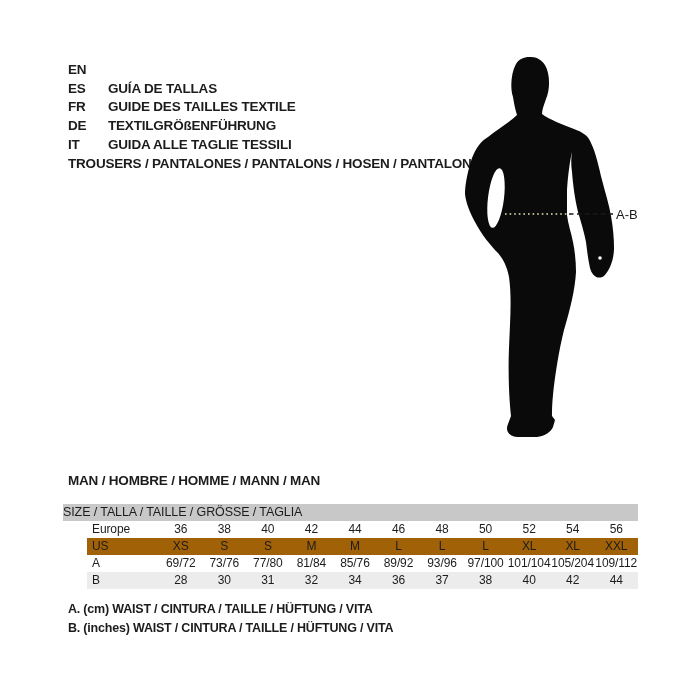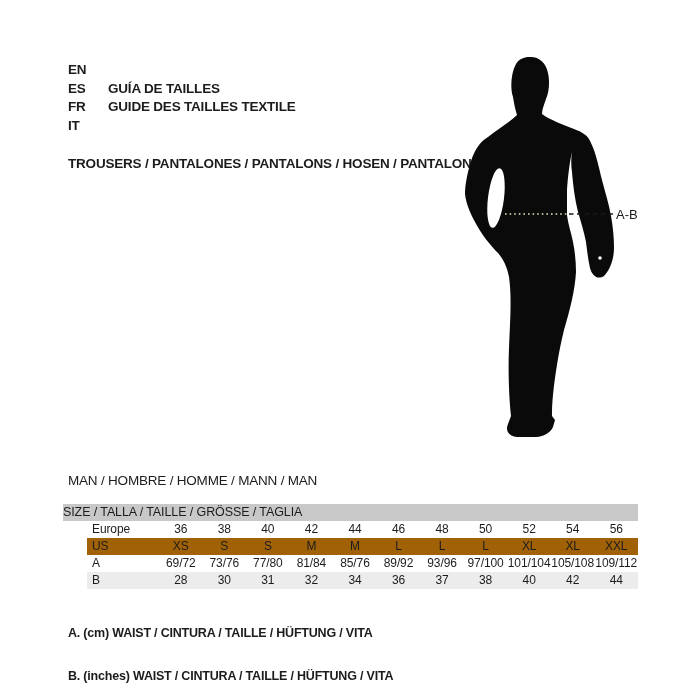--- a/index.html
+++ b/index.html
@@ -17,50 +17,55 @@
   .lang-label{font-size:13.5px;font-weight:700;letter-spacing:-0.2px;white-space:nowrap;}
 
   
   .garment-title{left:68px;top:156px;font-size:13.5px;font-weight:700;letter-spacing:-0.2px;white-space:nowrap;}
 
   
   .figure-svg{left:455px;top:48px;}
   .measure-text{font-family:"Liberation Sans","DejaVu Sans",sans-serif;font-size:13px;fill:#1a1a1a;}
 
   
-  .gender-title{left:68px;top:473px;font-size:13.5px;font-weight:400;letter-spacing:-0.2px;white-space:nowrap;}
+  .gender-title{left:68px;top:473px;font-size:13.5px;font-weight:700;letter-spacing:-0.2px;white-space:nowrap;}
 
   
   .size-table{left:63px;top:504px;width:575px;font-size:12px;letter-spacing:-0.1px;}
   .thead{height:17px;line-height:17px;font-size:12.5px;}
   .trow{display:flex;height:17px;line-height:17px;margin-left:24px;}
   .tlabel{width:72px;padding-left:5px;box-sizing:border-box;text-align:left;}
   .tcell{flex:1;text-align:center;}
 
   
   .footnotes{left:68px;top:600px;}
-  .footnote{height:18.5px;line-height:18.5px;font-size:12.5px;font-weight:700;letter-spacing:-0.2px;white-space:nowrap;margin-top:24px;}
+  .footnote{height:18.5px;line-height:18.5px;font-size:12.5px;font-weight:700;letter-spacing:-0.2px;white-space:nowrap;}
 </style>
 </head>
 <body>
 
 <div class="abs lang-block">
     <div class="lang-row">
       <span class="lang-code">EN</span>
     </div>
     <div class="lang-row">
       <span class="lang-code">ES</span>
-      <span class="lang-label">GUÍA DE TAILLES</span>
+      <span class="lang-label">GUÍA DE TALLAS</span>
     </div>
     <div class="lang-row">
       <span class="lang-code">FR</span>
       <span class="lang-label">GUIDE DES TAILLES TEXTILE</span>
     </div>
     <div class="lang-row">
+      <span class="lang-code">DE</span>
+      <span class="lang-label">TEXTILGRÖßENFÜHRUNG</span>
+    </div>
+    <div class="lang-row">
       <span class="lang-code">IT</span>
+      <span class="lang-label">GUIDA ALLE TAGLIE TESSILI</span>
     </div>
   </div>
 
 <div class="abs garment-title">TROUSERS / PANTALONES / PANTALONS / HOSEN / PANTALONI</div>
 
 <svg class="abs figure-svg" width="210" height="400" viewBox="455 48 210 400">
   <path fill="#0a0a0a" d="
     M 529,57
     C 538,56 546,62 548,73
     C 550,82 549,92 546,99
@@ -143,21 +148,21 @@
         <span class="tlabel">A</span>
         <span class="tcell">69/72</span>
         <span class="tcell">73/76</span>
         <span class="tcell">77/80</span>
         <span class="tcell">81/84</span>
         <span class="tcell">85/76</span>
         <span class="tcell">89/92</span>
         <span class="tcell">93/96</span>
         <span class="tcell">97/100</span>
         <span class="tcell">101/104</span>
-        <span class="tcell">105/108</span>
+        <span class="tcell">105/204</span>
         <span class="tcell">109/112</span>
       </div>
       <div class="trow" style="background: rgb(236, 236, 236);">
         <span class="tlabel">B</span>
         <span class="tcell">28</span>
         <span class="tcell">30</span>
         <span class="tcell">31</span>
         <span class="tcell">32</span>
         <span class="tcell">34</span>
         <span class="tcell">36</span>

